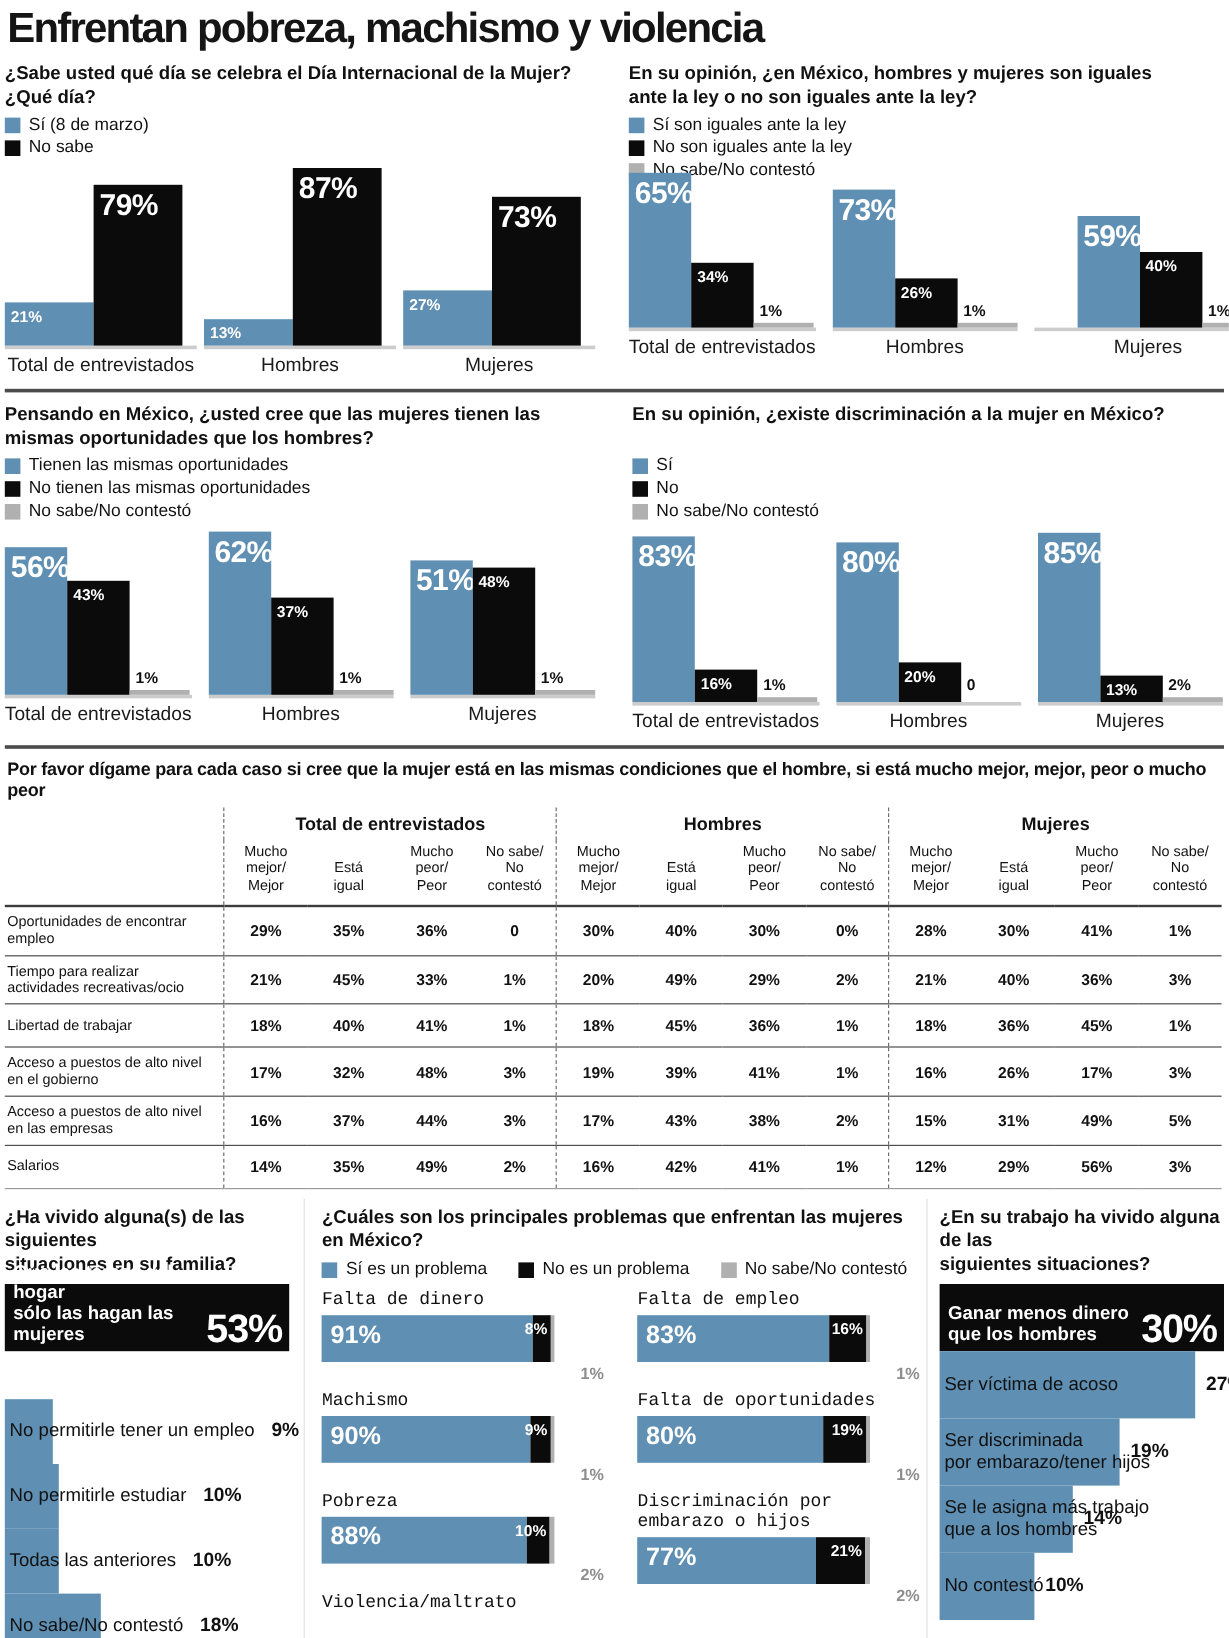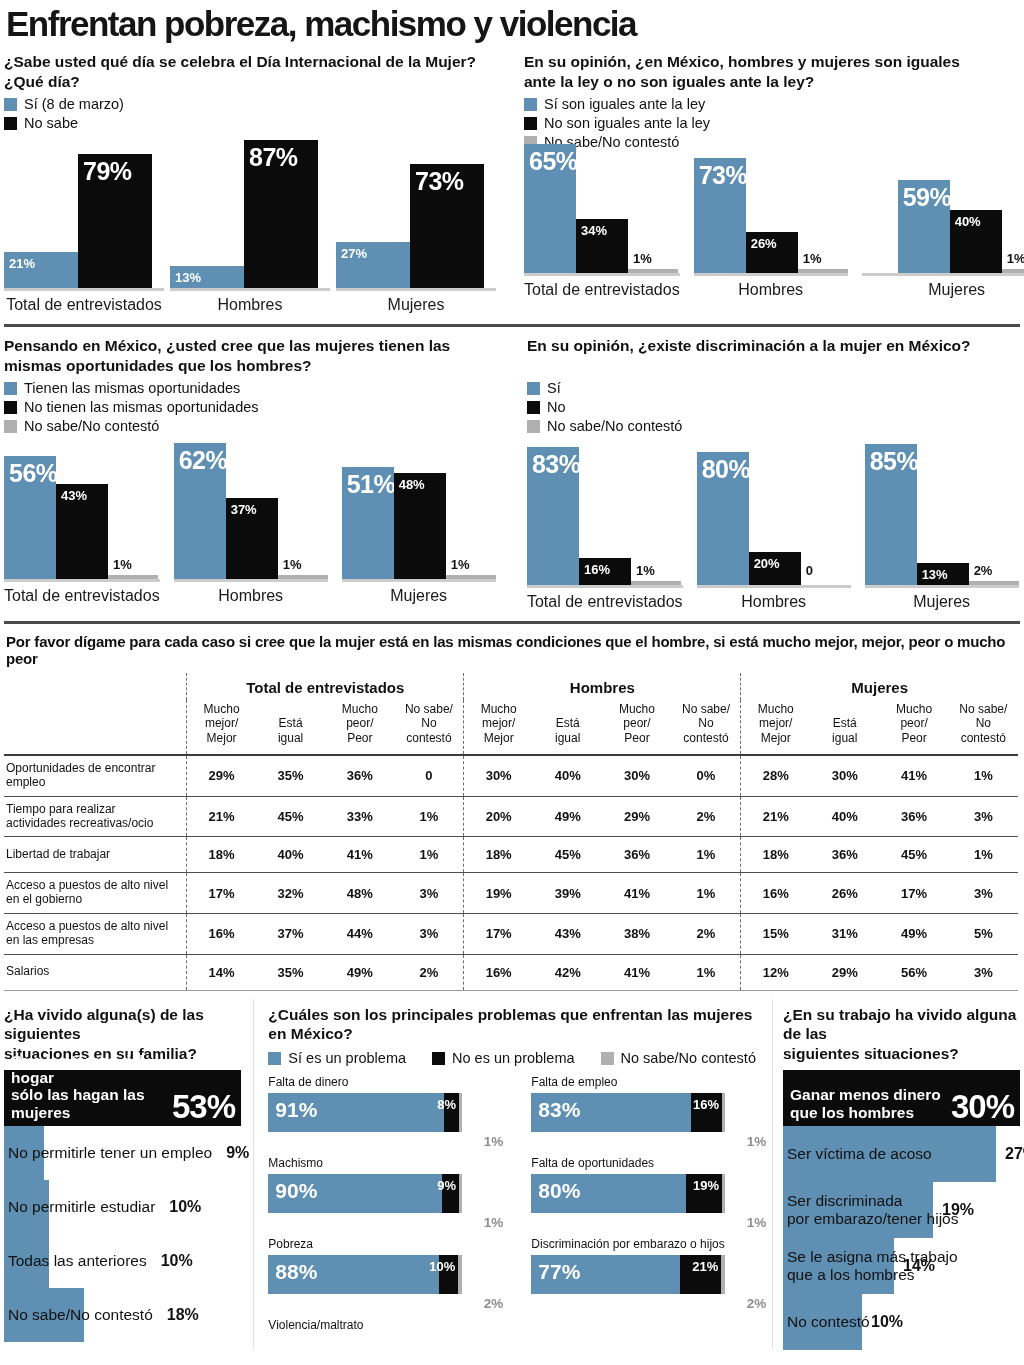--- a/index.html
+++ b/index.html
@@ -65,21 +65,21 @@
   .stair-row { position:relative; }
   .stair-bar { position:absolute; left:0; top:0; bottom:0; }
   .stair-text { position:relative; height:100%; display:flex; align-items:center; padding-left:4px; }
   .s-label { font-size:15.5px; line-height:1.15; white-space:pre-line; }
   .s-val { font-size:16px; font-weight:bold; margin-left:14px; white-space:nowrap; }
   .s-val.abs { position:absolute; margin:0; }
 
   .mid-cols { display:flex; gap:26px; }
   .mcol { width:237px; }
   .hitem { margin-top:7px; }
-  .hlabel { font-size:12px; margin-bottom:4px; }
+  .hlabel { font-size:15px; margin-bottom:4px;font-family:Liberation Mono, monospace; }
   .hbar { display:flex; height:39px; width:194px; }
   .seg { position:relative; height:100%; }
   .hval-big { color:#fff; font-weight:800; font-size:21px; padding:5px 0 0 7px; display:block;
     white-space:nowrap; }
   .hval-small { position:absolute; top:4px; right:3px; color:#fff; font-weight:bold;
     font-size:13px; white-space:nowrap; }
   .gray-below { width:237px; text-align:right; font-size:13.5px; font-weight:bold;
     color:#8e8e8e; padding:2px 2px 0 0; }
 </style>
 </head>
@@ -506,21 +506,21 @@
   <div class="bottom-row">
     <section class="bcol bcol-left">
       <h2 class="qtitle">¿Ha vivido alguna(s) de las siguientes
 situaciones en su familia?</h2>
       <div class="stair">
           <div class="lead-box" style="background: rgb(11, 11, 11);">
             <span class="lead-label">Que las tareas del hogar
 sólo las hagan las mujeres</span>
             <span class="lead-val">53%</span>
           </div>
-          <div class="stair-row" style="height: 54px;">
+          <div class="stair-row" style="height: 54px; margin-top: 40px;">
             <div class="stair-bar" style="width: 40px; background: rgb(95, 143, 178);"></div>
             <div class="stair-text">
               <span class="s-label">No permitirle tener un empleo</span>
               <span class="s-val">9%</span>
             </div>
           </div>
           <div class="stair-row" style="height: 54px;">
             <div class="stair-bar" style="width: 45px; background: rgb(95, 143, 178);"></div>
             <div class="stair-text">
               <span class="s-label">No permitirle estudiar</span>

